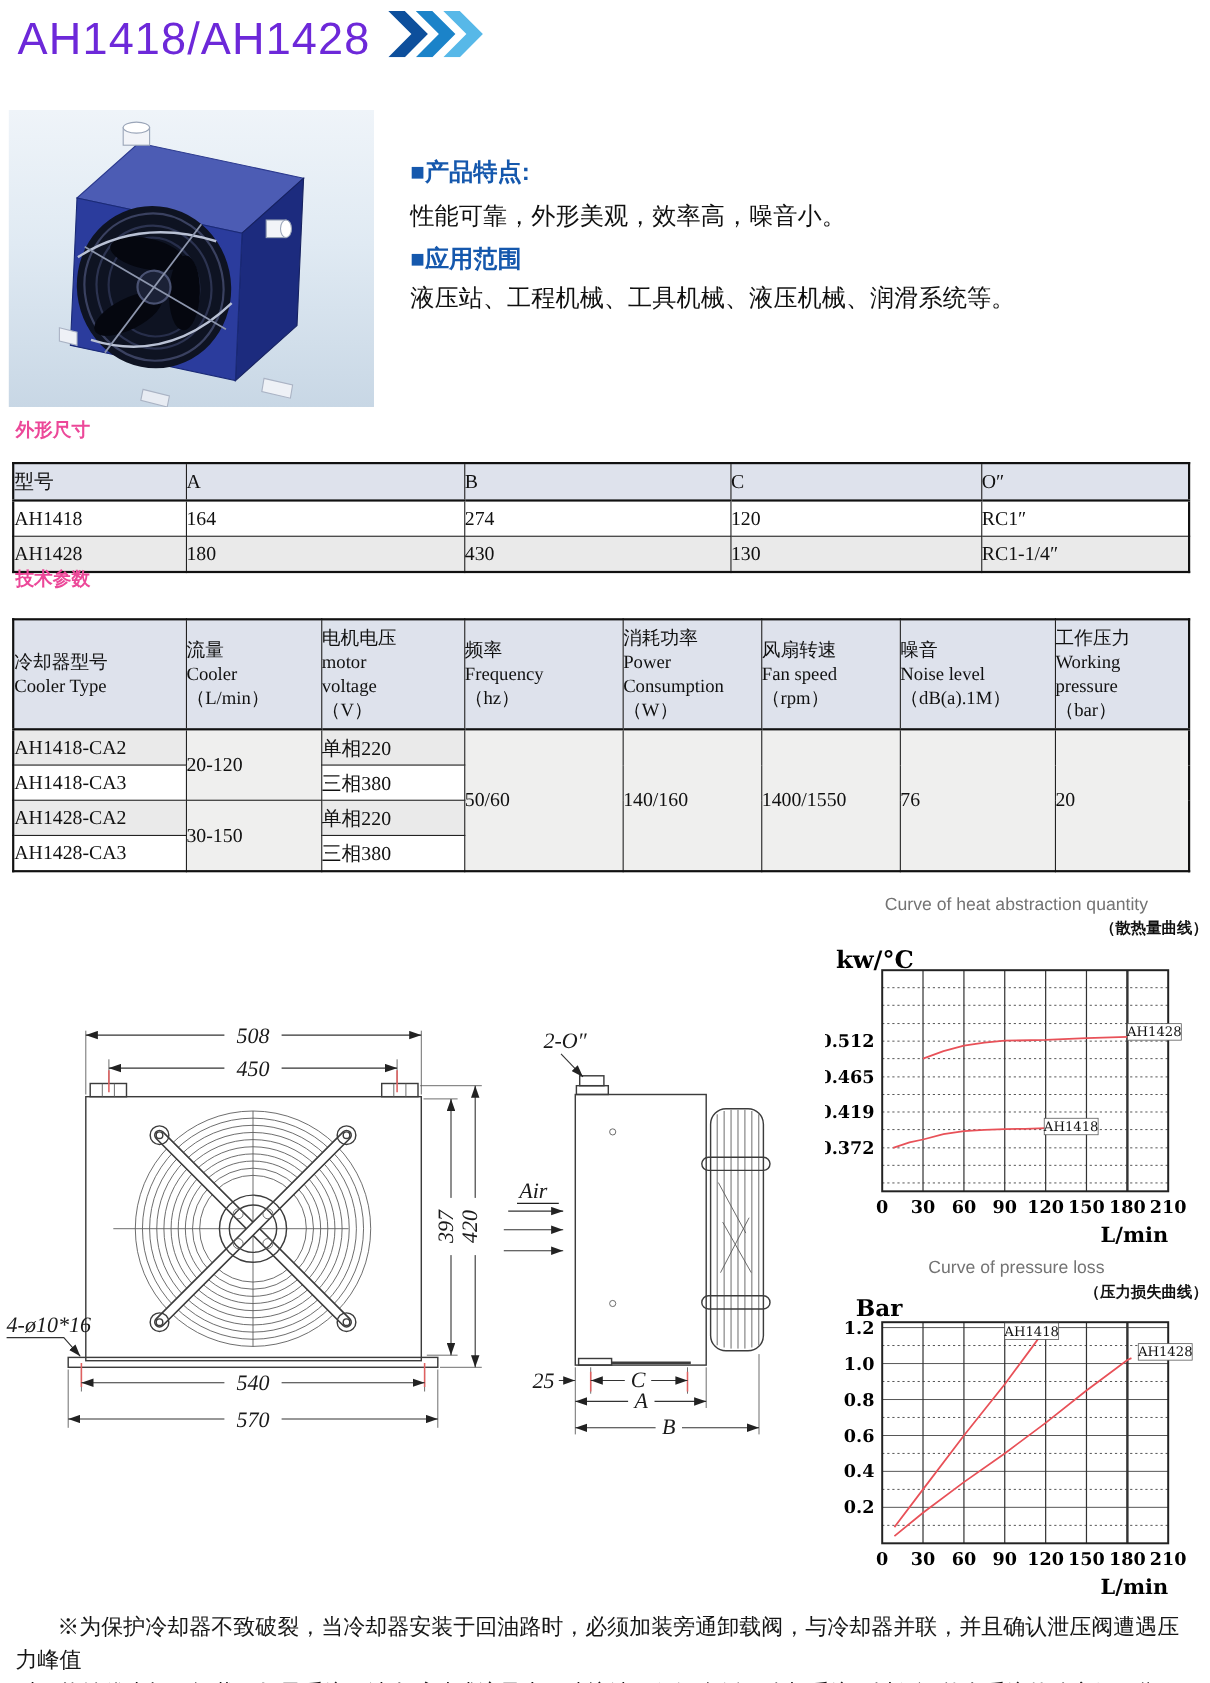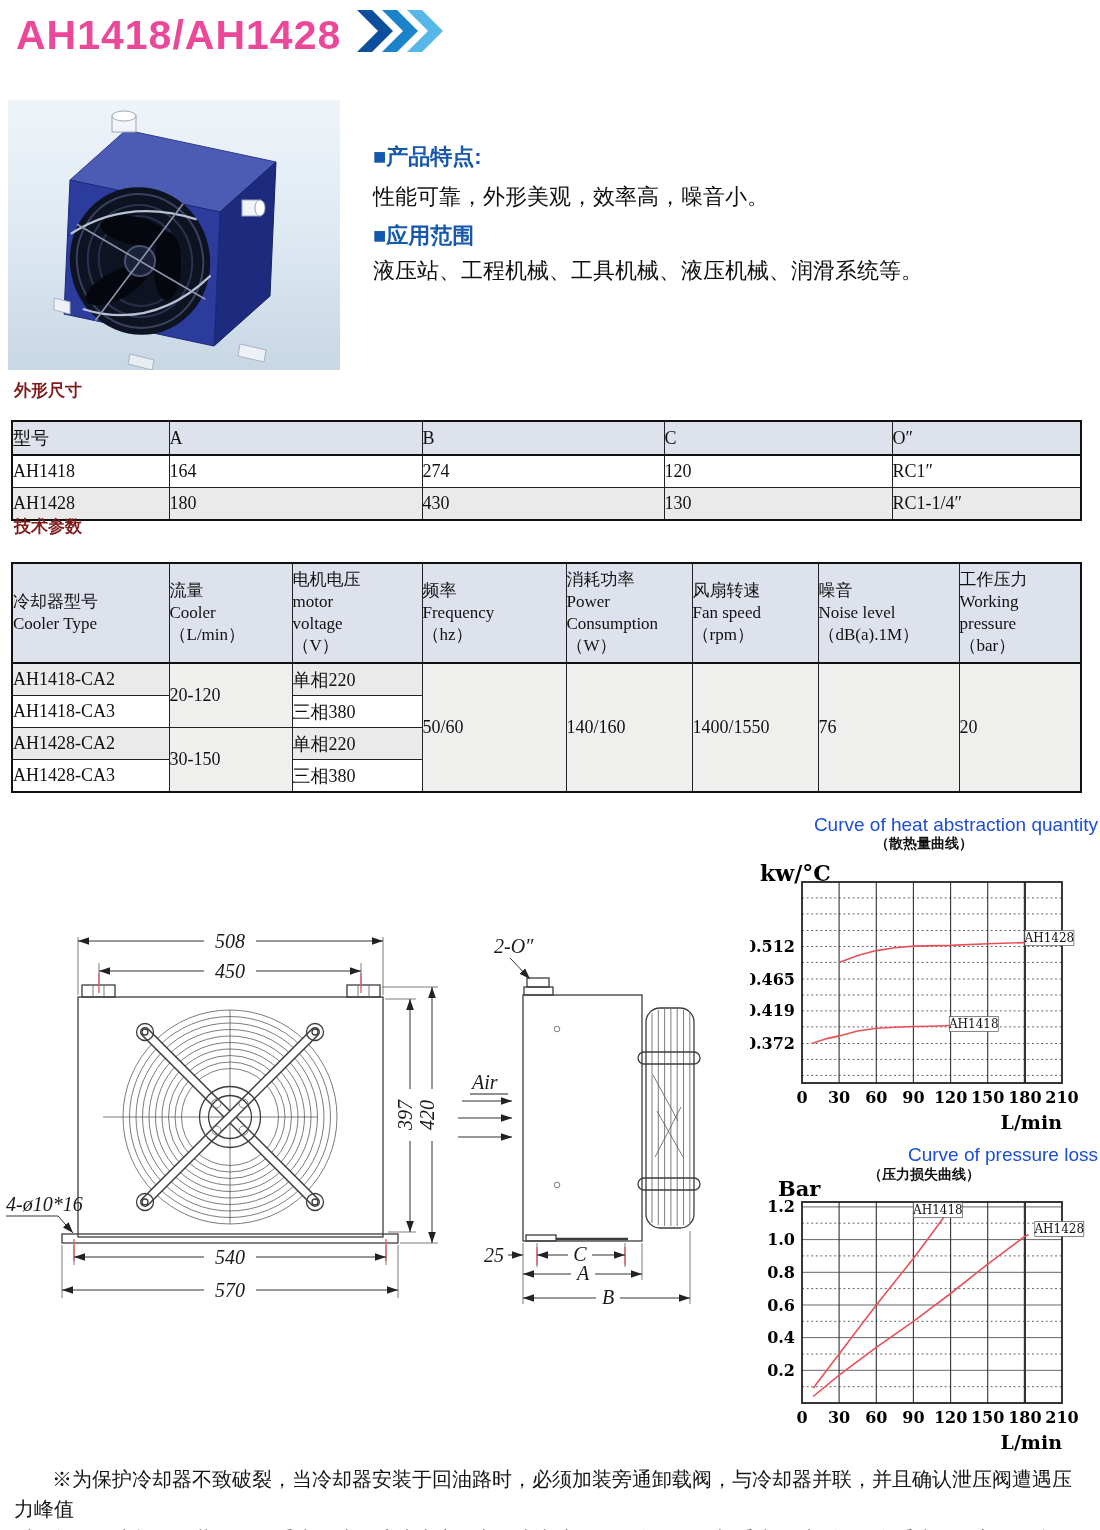--- a/index.html
+++ b/index.html
@@ -1,40 +1,40 @@
 <!DOCTYPE html>
 <html><head>
 <meta charset="utf-8">
 <style>
   html,body{margin:0;padding:0}
   body{position:relative;width:1100px;height:1530px;background:#fff;overflow:hidden;
        font-family:"Liberation Sans",sans-serif}
   .abs{position:absolute}
-  #page-title{left:16px;top:10px;font-size:41px;font-weight:bold;color:#ec4899;letter-spacing:1px}
+  #page-title{left:16px;top:10px;font-size:41px;font-weight:normal;color:#6d28d9;letter-spacing:1px}
   .chev{margin-left:14px;vertical-align:-3px}
   #photo{left:8px;top:100px;width:332px;height:270px;
          background:linear-gradient(180deg,#eff4f9 0%,#e0eaf3 45%,#c8d7e5 100%)}
   .intro-h{color:#1558ad;font-weight:bold;font-size:22px}
   .intro-t{font-family:"Liberation Serif","DejaVu Serif",serif;font-size:22px;color:#101010}
-  .sec{font-size:17px;font-weight:bold;color:#7f1d1d}
+  .sec{font-size:17px;font-weight:bold;color:#ec4899}
   table{border-collapse:collapse;table-layout:fixed;position:absolute;left:11px;border:2.6px solid #111}
   td{border:1.6px solid #222;text-align:left;vertical-align:middle;padding:0;
      font-family:"Liberation Serif","DejaVu Serif",serif;color:#111}
   tr.hd td{background:#dee2ec;border-bottom:2.8px solid #111}
   #t1{top:420px;width:1069px}
   #t1 td{font-size:18px;height:31px}
   #t1 tr.hd td{height:32px}
   #t2{top:562px;width:1069px}
   #t2 td{font-size:18px;height:31px}
   #t2 tr.hd td{font-size:17px;line-height:1.3;white-space:pre-line;height:98px}
   .g{background:#eaeaea}
   .m{background:#efefee}
   .chart{position:absolute;left:750px;width:348px;height:330px}
-  .ct{position:absolute;left:0;right:0;text-align:right;font-size:19px;color:#1d4ed8}
-  .cs{position:absolute;left:0;right:0;text-align:center;font-size:14px;font-weight:bold;
+  .ct{position:absolute;left:0;right:0;text-align:center;font-size:16px;color:#737373}
+  .cs{position:absolute;left:0;right:0;text-align:right;font-size:14px;font-weight:bold;
       font-family:"Liberation Serif","DejaVu Serif",serif;color:#111}
   .cyl{position:absolute;font-weight:bold;font-family:"DejaVu Serif",serif;color:#000}
   .tk{font:bold 16px "DejaVu Serif",serif;fill:#000}
   .axl{font:bold 19px "DejaVu Serif",serif;fill:#000}
   .sl{font:12px "DejaVu Serif",serif;fill:#111}
   .ln{stroke:#3c3c3c;stroke-width:1.3;fill:none}
   .tn{stroke:#5a5a5a;stroke-width:0.8;fill:none}
   .dim{stroke:#333;stroke-width:1;fill:none}
   .red{stroke:#e06060;stroke-width:1.4}
   .dt{font:italic 20px "Liberation Serif",serif;fill:#1a1a1a}

